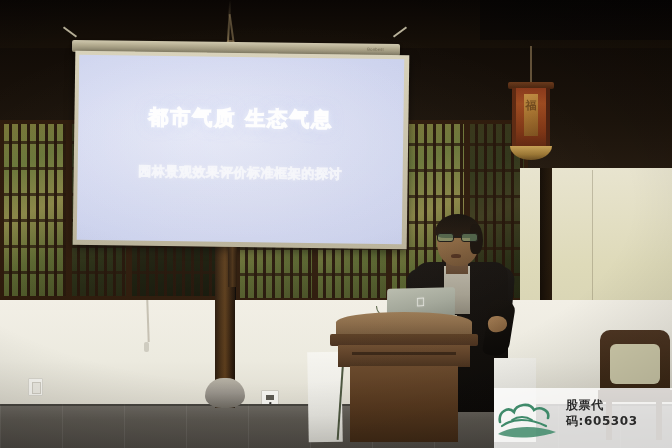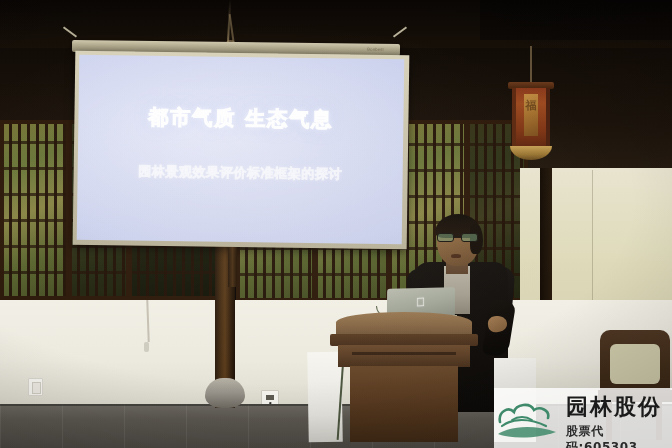--- a/index.html
+++ b/index.html
@@ -594,18 +594,17 @@
   <div class="room-grade"></div>
 
   <div class="watermark">
     <svg class="wm-logo" viewBox="0 0 70 46">
       <path d="M4 26 C2 16, 12 10, 18 16 C20 8, 34 6, 38 14 C44 10, 54 14, 52 22" fill="none" stroke="#3f8a6a" stroke-width="2.6" stroke-linecap="round"></path>
       <path d="M6 30 C16 22, 34 22, 50 30" fill="none" stroke="#3f8a6a" stroke-width="2.2" stroke-linecap="round"></path>
       <path d="M2 38 C14 30, 38 28, 60 36 C44 42, 18 44, 2 38 Z" fill="#3f8a6a" opacity=".85"></path>
       <path d="M16 24 C22 20, 30 20, 36 24" fill="none" stroke="#3f8a6a" stroke-width="1.8" stroke-linecap="round"></path>
     </svg>
     <div class="wm-text">
-      <div class="wm-name">园林股份</div>
       <div class="wm-code">股票代码:605303</div>
     </div>
   </div>
 
 </div>
 
 </body></html>

